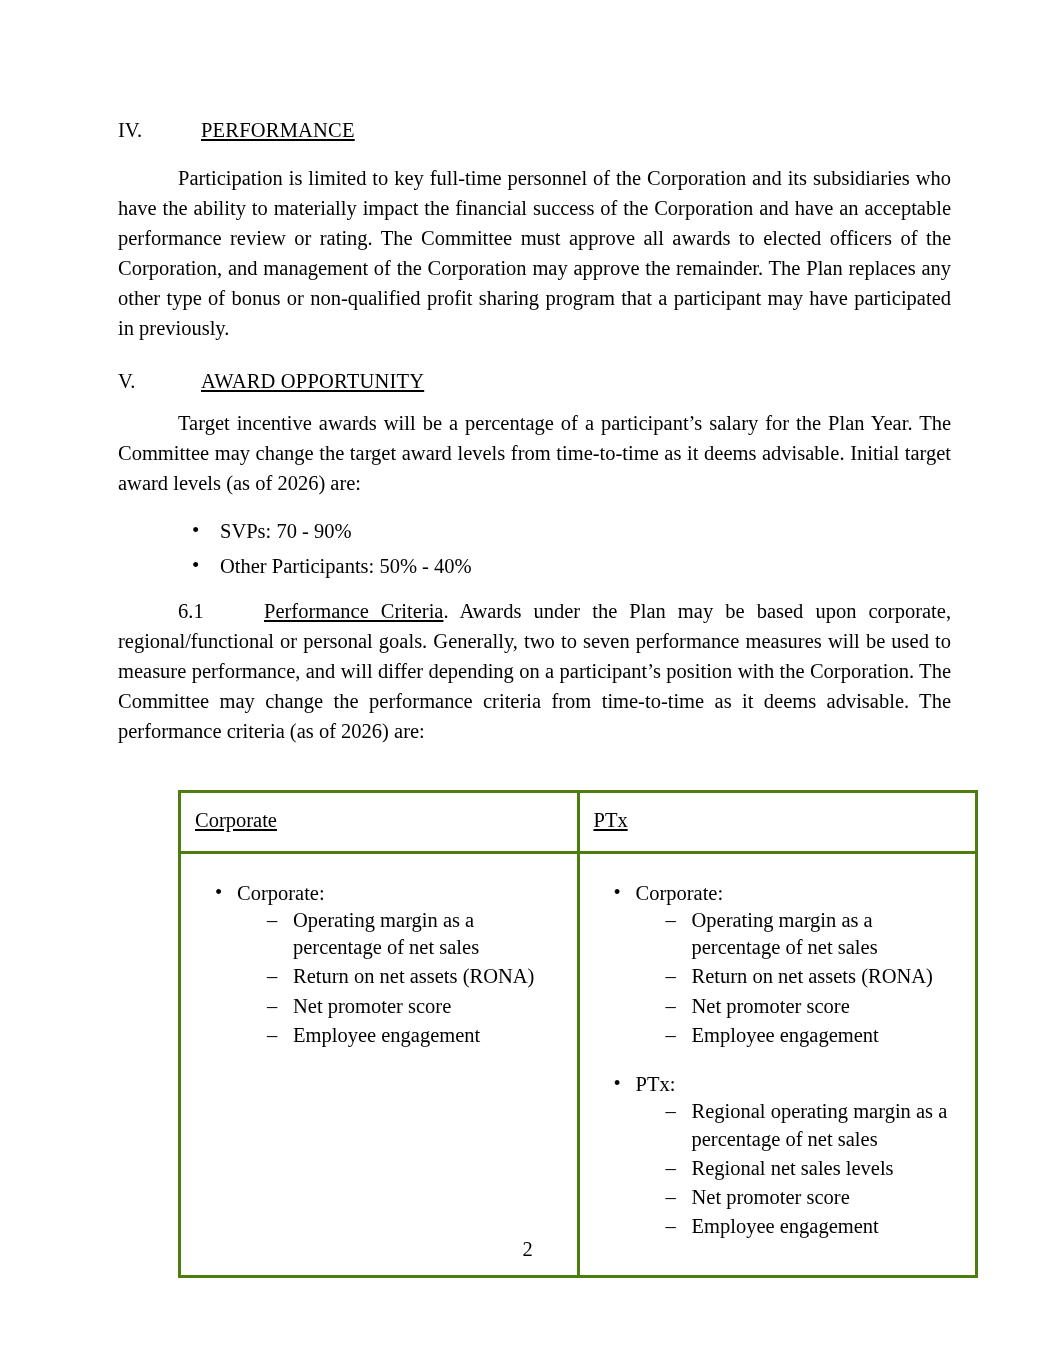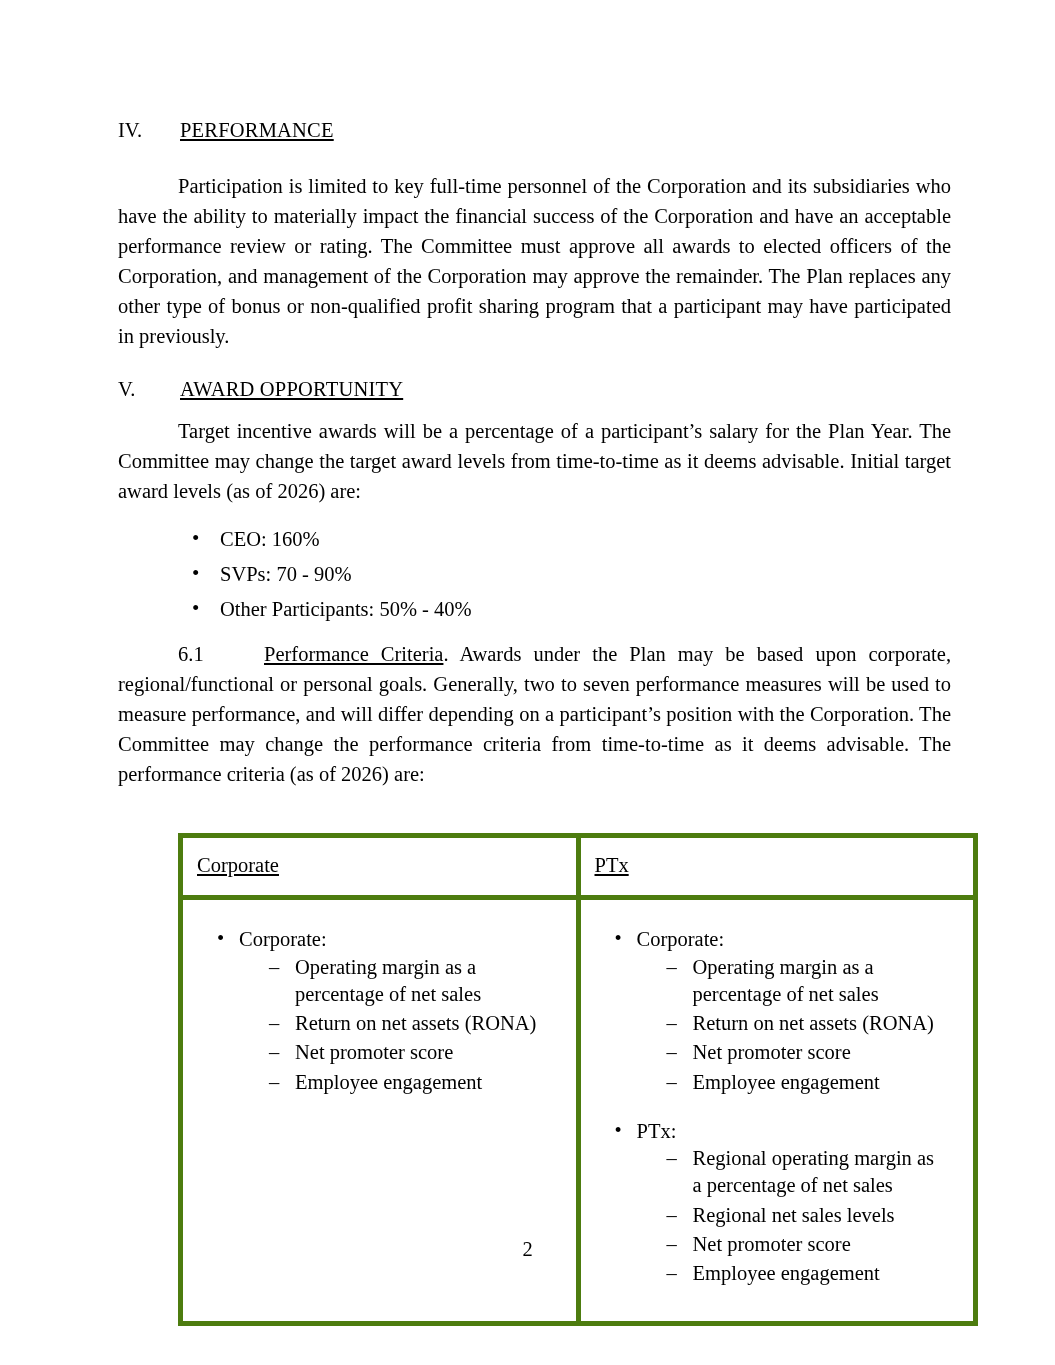--- a/index.html
+++ b/index.html
@@ -20,40 +20,41 @@
     box-sizing: border-box;
     padding: 118px 104px 40px 118px;
     position: relative;
   }
   .section-heading {
     display: flex;
     align-items: baseline;
     margin: 0 0 0 0;
     font-size: 20.5px;
     line-height: 1.2;
+    gap: 21px;
   }
   .section-num {
     width: 62px;
     flex: 0 0 62px;
   }
   .section-title {
     text-decoration: underline;
     letter-spacing: 0.2px;
   }
   p.body {
     font-size: 20.5px;
     line-height: 1.47;
     text-align: justify;
     margin: 14px 0 0 0;
     text-indent: 60px;
     -webkit-hyphens: none;
     hyphens: none;
   }
   p.body.first {
-    margin-top: 28px;
+    margin-top: 20px;
   }
   .gap-before-heading {
     margin-top: 26px;
   }
   ul.bullets {
     list-style: none;
     margin: 18px 0 0 0;
     padding: 0 0 0 66px;
     font-size: 20.5px;
     line-height: 1.5;
@@ -70,21 +71,21 @@
     top: -1px;
     font-size: 21px;
   }
   table.criteria {
     border-collapse: collapse;
     width: 800px;
     margin: 44px 0 0 60px;
     table-layout: fixed;
   }
   table.criteria td {
-    border: 5px solid #4d7c0f;
+    border: 3px solid #4d7c0f;
     vertical-align: top;
     padding: 14px 14px 22px 14px;
     font-size: 20.5px;
     line-height: 1.33;
   }
   table.criteria td.head {
     padding: 14px 14px 16px 14px;
     border-bottom: 1px solid #000;
   }
   .col-head {
@@ -150,21 +151,20 @@
   <p class="body first">Participation is limited to key full-time personnel of the Corporation and its subsidiaries who have the ability to materially impact the financial success of the Corporation and have an acceptable performance review or rating.  The Committee must approve all awards to elected officers of the Corporation, and management of the Corporation may approve the remainder.  The Plan replaces any other type of bonus or non-qualified profit sharing program that a participant may have participated in previously.</p>
 
   <div class="section-heading gap-before-heading">
     <span class="section-num">V.</span>
     <span class="section-title">AWARD OPPORTUNITY</span>
   </div>
 
   <p class="body">Target incentive awards will be a percentage of a participant’s salary for the Plan Year.  The Committee may change the target award levels from time-to-time as it deems advisable.  Initial target award levels (as of 2026) are:</p>
 
   <ul class="bullets">
-    <li>CEO: 160%</li>
     <li>SVPs: 70 - 90%</li>
     <li>Other Participants: 50% - 40%</li>
   </ul>
 
 
   <p class="body">
     <span>6.1</span><span>&nbsp;&nbsp;&nbsp;&nbsp;&nbsp;</span><span class="inline-underline">Performance Criteria</span><span>.  Awards under the Plan may be based upon corporate, regional/functional or personal goals.  Generally, two to seven performance measures will be used to measure performance, and will differ depending on a participant’s position with the Corporation.  The Committee may change the performance criteria from time-to-time as it deems advisable.  The performance criteria (as of 2026) are:</span>
   </p>
 
   <table class="criteria">

